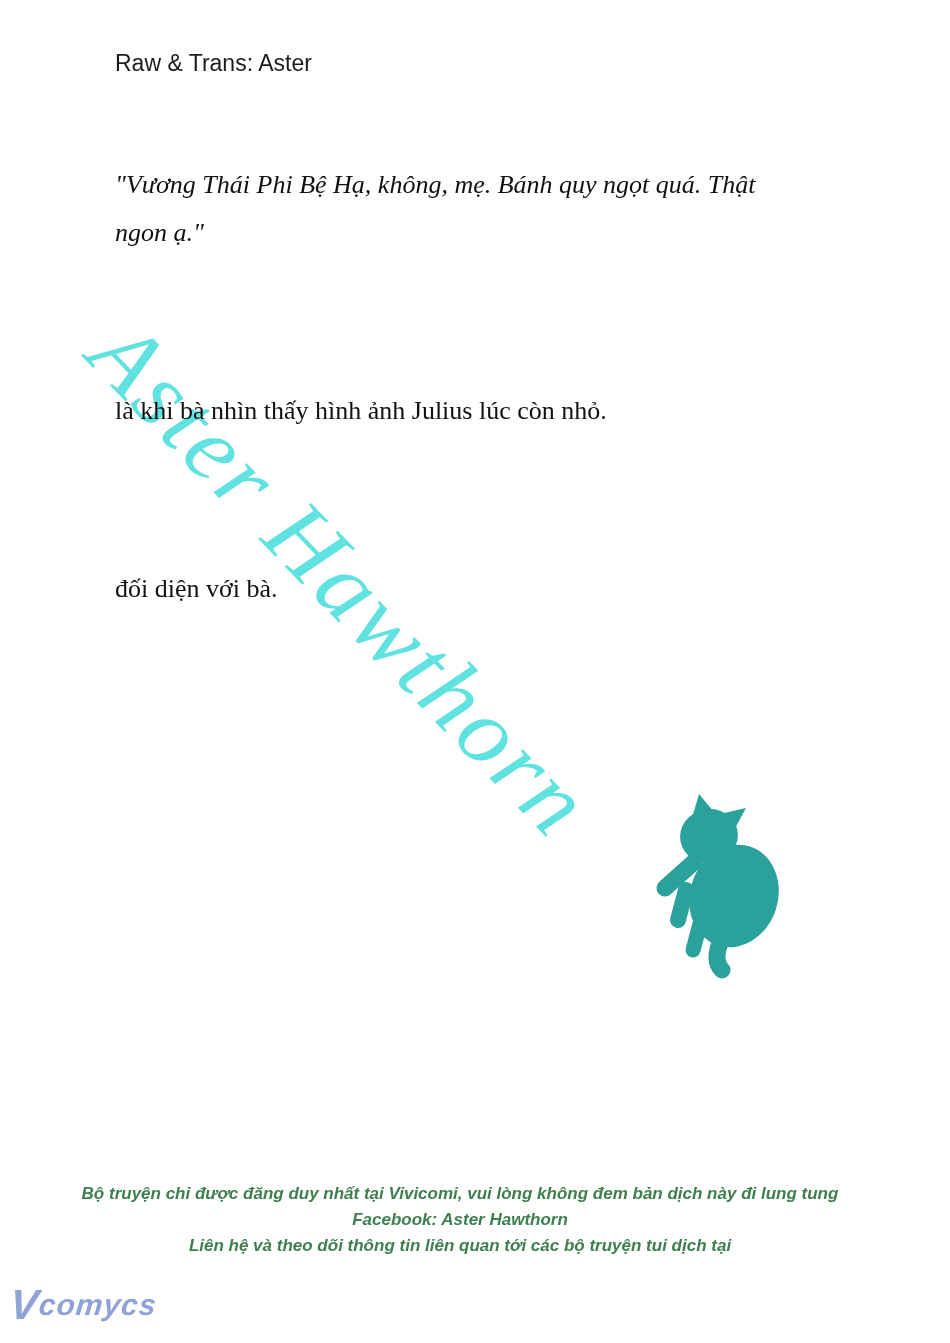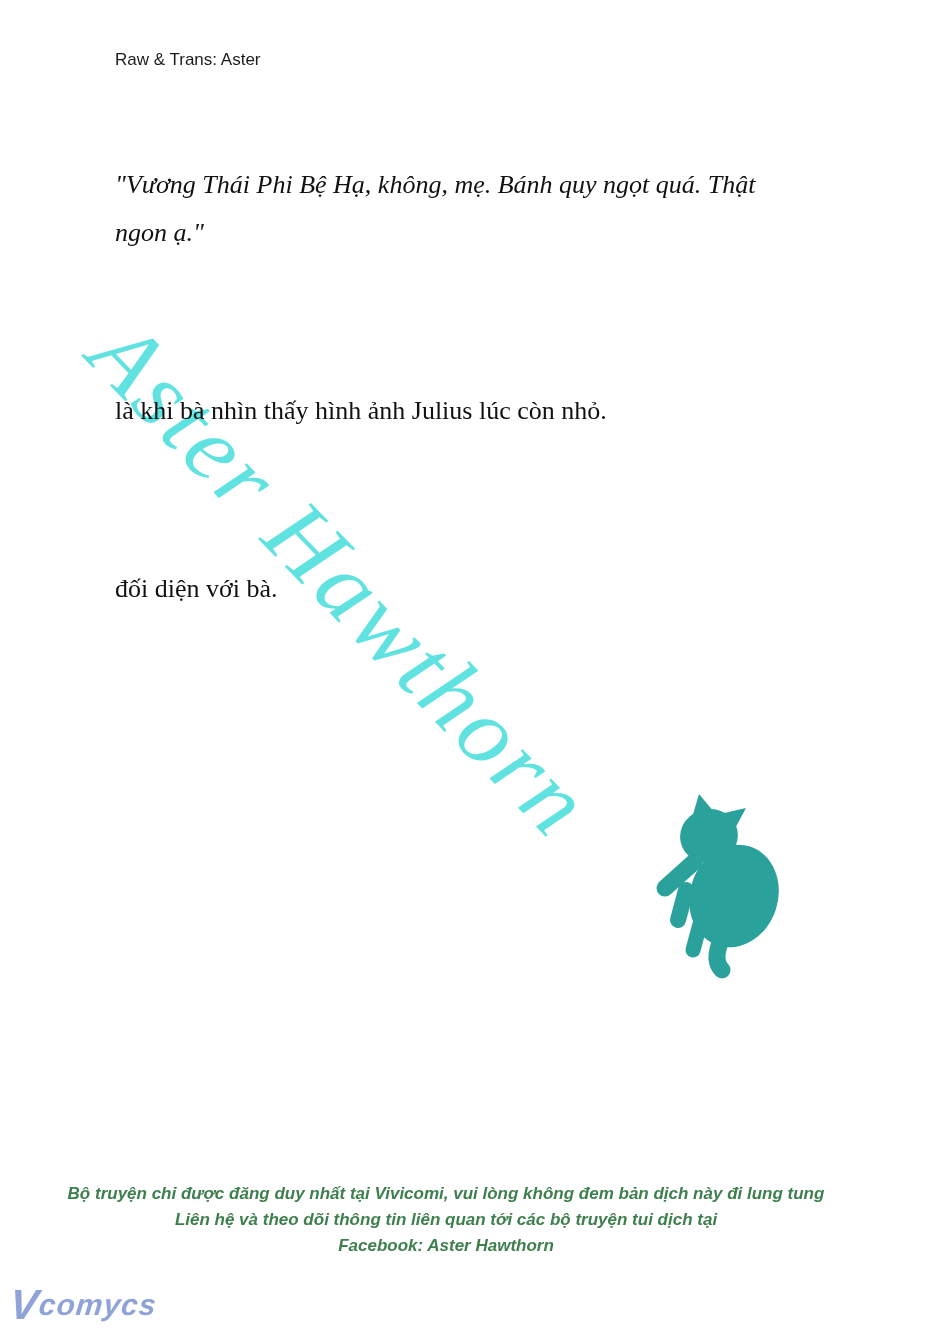--- a/index.html
+++ b/index.html
@@ -8,21 +8,21 @@
     background:#ffffff;
     position:relative;
     overflow:hidden;
     font-family:"Liberation Serif", serif;
   }
   
   .header-credit{
     position:absolute;
     left:115px; top:50px;
     font-family:"Liberation Sans", sans-serif;
-    font-size:17px;
+    font-size:23px;
     color:#1c1c1c;
   }
   
   .watermark{
     position:absolute;
     left:148px; top:298px;
     font-family:"Liberation Serif", serif;
     font-style:italic;
     font-size:96px;
     letter-spacing:4px;
@@ -60,20 +60,21 @@
     left:0; top:1181px;
     width:892px;
     text-align:center;
     font-family:"Liberation Sans", sans-serif;
     font-style:italic;
     font-weight:bold;
     font-size:17px;
     line-height:26px;
     color:#3d7f4d;
     z-index:2;
+    padding-left:14px;
   }
   
   .logo{
     position:absolute;
     left:10px; top:1288px;
     font-family:"Liberation Sans", sans-serif;
     font-style:italic;
     font-weight:bold;
     font-size:30px;
     letter-spacing:1px;
@@ -115,17 +116,17 @@
     <line x1="34" y1="98" x2="26" y2="128" stroke="#2aa19b" stroke-width="16" stroke-linecap="round"></line>
 
     <line x1="48" y1="132" x2="41" y2="158" stroke="#2aa19b" stroke-width="15" stroke-linecap="round"></line>
 
     <path d="M70,146 Q60,168 70,178" fill="none" stroke="#2aa19b" stroke-width="17" stroke-linecap="round"></path>
   </g>
 </svg>
 
 <div class="footer">
   <div>Bộ truyện chỉ được đăng duy nhất tại Vivicomi, vui lòng không đem bản dịch này đi lung tung</div>
+  <div>Facebook: Aster Hawthorn</div>
   <div>Liên hệ và theo dõi thông tin liên quan tới các bộ truyện tui dịch tại</div>
-  <div>Facebook: Aster Hawthorn</div>
 </div>
 
 <div class="logo"><span class="logo-v">V</span><span>comycs</span></div>
 
 </body></html>

